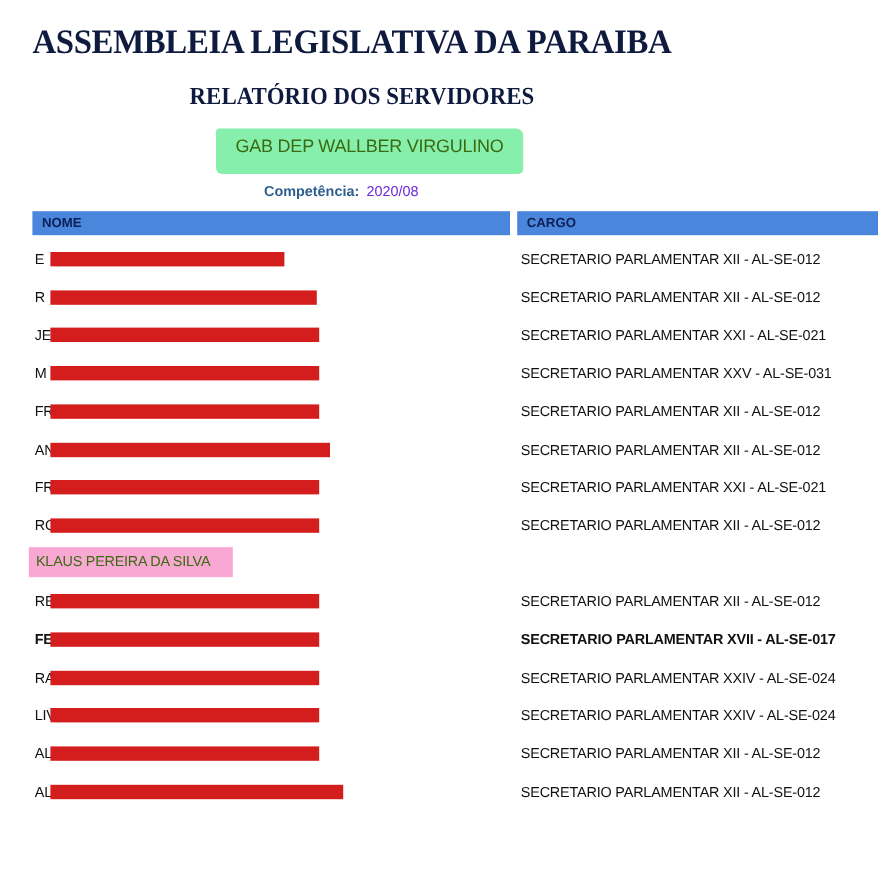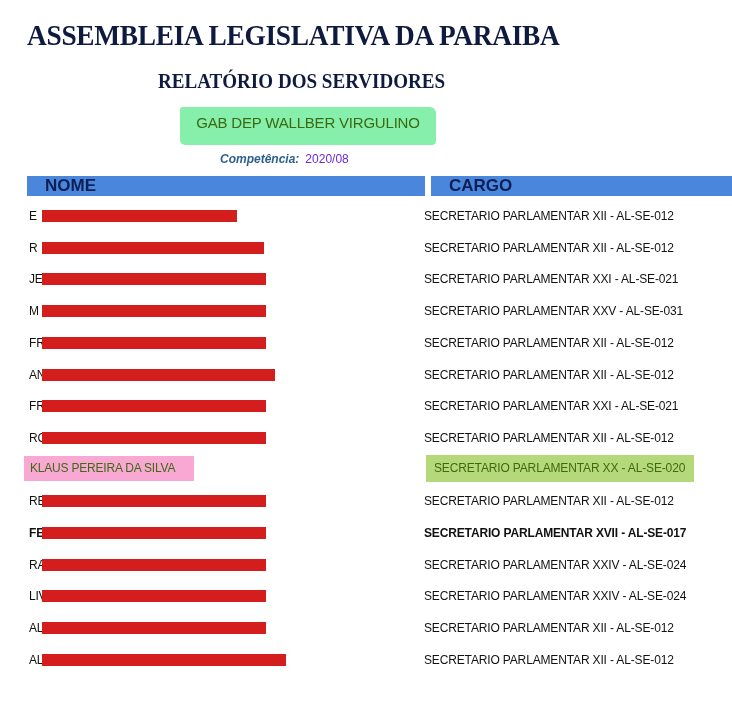--- a/index.html
+++ b/index.html
@@ -18,40 +18,40 @@
     }
     .gab {
       position: absolute; left: 180px; top: 107px; width: 256px; height: 38px;
       background: #86efac; border-radius: 3px 6px 4px 5px;
       color: #3b6a10; font-size: 15px; line-height: 32px; text-align: center;
       letter-spacing: -0.2px;
     }
     .competencia {
       position: absolute; left: 220px; top: 152px; font-size: 12px; white-space: nowrap;
     }
-    .competencia .lbl { color: #2d5f8e; font-weight: bold; font-style: italic; }
+    .competencia .lbl { color: #2d5f8e; font-weight: bold; }
     .competencia .val { color: #6d28d9; margin-left: 6px; }
     .hdr {
       position: absolute; top: 176px; height: 20px; background: #4a86dc;
-      color: #0d1f55; font-weight: bold; font-size: 17px; line-height: 20px;
-      padding-left: 18px; box-sizing: border-box;
+      color: #0d1f55; font-weight: bold; font-size: 11px; line-height: 20px;
+      padding-left: 8px; box-sizing: border-box;
     }
     .hdr.nome { left: 27px; width: 398px; }
     .hdr.cargo { left: 431px; width: 301px; }
     .rows { position: absolute; left: 0; top: 200px; width: 732px; }
     .row { position: absolute; left: 0; width: 732px; height: 31.7px; }
     .row .nome-cell {
       position: absolute; left: 29px; top: 9px; font-size: 12px; color: #111;
       white-space: nowrap; letter-spacing: -0.2px;
     }
     .row .redact {
       position: absolute; top: 10px; height: 12px; background: #d41e1e;
     }
     .row .cargo-cell {
-      position: absolute; left: 424px; top: 9px; font-size: 12px; color: #111;
+      position: absolute; left: 434px; top: 9px; font-size: 12px; color: #111;
       white-space: nowrap; letter-spacing: -0.15px;
     }
     .row.hl .nome-cell {
       left: 24px; top: 2px; height: 25px; line-height: 25px; padding: 0 6px;
       background: #f9a8d4; color: #3b6a10; width: 158px;
     }
     .row.hl .cargo-cell {
       left: 426px; top: 1px; height: 27px; line-height: 27px; padding: 0 8px;
       background: #b5d97a; color: #3b6a10; width: 252px;
     }
@@ -105,21 +105,20 @@
       <span class="redact" style="left: 42px; width: 224px;"></span>
       <span class="cargo-cell">SECRETARIO PARLAMENTAR XXI - AL-SE-021</span>
     </div>
     <div class="row" style="top: 221.9px;">
       <span class="nome-cell">RO</span>
       <span class="redact" style="left: 42px; width: 224px;"></span>
       <span class="cargo-cell">SECRETARIO PARLAMENTAR XII - AL-SE-012</span>
     </div>
     <div class="row hl" style="top: 253.6px;">
       <span class="nome-cell">KLAUS PEREIRA DA SILVA</span>
-      <span class="cargo-cell">SECRETARIO PARLAMENTAR XX - AL-SE-020</span>
     </div>
     <div class="row" style="top: 285.3px;">
       <span class="nome-cell">RE</span>
       <span class="redact" style="left: 42px; width: 224px;"></span>
       <span class="cargo-cell">SECRETARIO PARLAMENTAR XII - AL-SE-012</span>
     </div>
     <div class="row" style="top: 317px; font-weight: bold;">
       <span class="nome-cell">FE</span>
       <span class="redact" style="left: 42px; width: 224px;"></span>
       <span class="cargo-cell">SECRETARIO PARLAMENTAR XVII - AL-SE-017</span>

